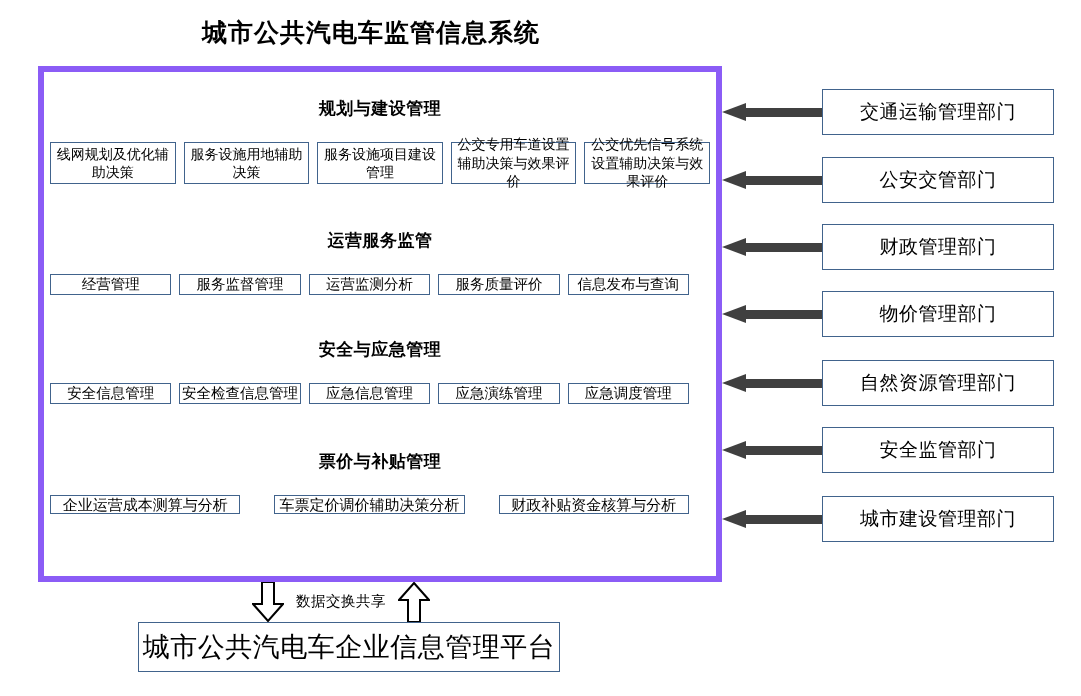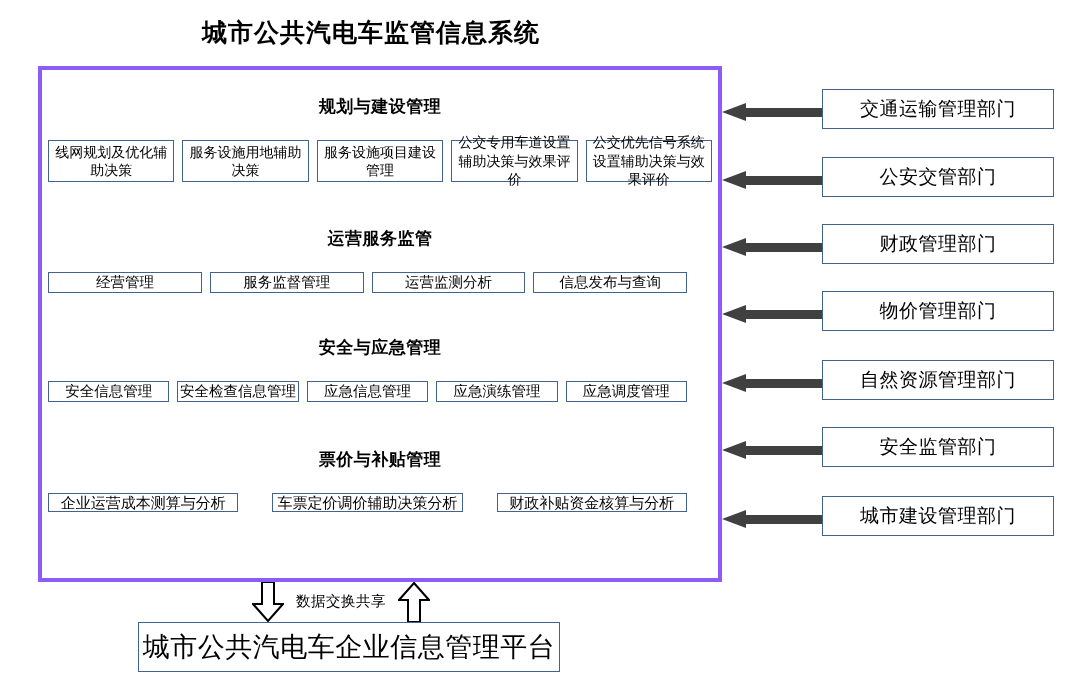--- a/index.html
+++ b/index.html
@@ -26,21 +26,21 @@
     letter-spacing: 1px;
     line-height: 30px;
     font-family: Liberation Serif, serif;
   }
 
   
   #system-frame {
     position: absolute;
     left: 38px; top: 66px;
     width: 684px; height: 516px;
-    border: 4px solid #8b5cf6;
+    border: 6px solid #8b5cf6;
     background: #ffffff;
   }
 
   .section { position: absolute; left: 0; width: 100%; }
 
   .section-title {
     text-align: center;
     font-size: 17px;
     font-weight: bold;
     line-height: 22px;
@@ -80,21 +80,21 @@
 
   #sec-fare { top: 379px; }
   #sec-fare .box-row { height: 53px; width: 651px; gap: 34px; }
   #sec-fare .mod-box { font-size: 15px; }
 
   
   .dept-box {
     position: absolute;
     left: 822px;
     width: 232px;
-    height: 40px;
+    height: 46px;
     border: 1px solid #41638c;
     background: #ffffff;
     display: flex;
     align-items: center;
     justify-content: center;
     font-size: 19px;
     letter-spacing: 0.5px;
   }
 
   
@@ -166,20 +166,21 @@
       <div class="mod-box">公交优先信号系统设置辅助决策与效果评价</div>
     </div>
   </div>
 
   <div class="section" id="sec-oper">
     <div class="section-title">运营服务监管</div>
     <div class="box-row">
       <div class="mod-box">经营管理</div>
       <div class="mod-box">服务监督管理</div>
       <div class="mod-box">运营监测分析</div>
+      <div class="mod-box">服务质量评价</div>
       <div class="mod-box">信息发布与查询</div>
     </div>
   </div>
 
   <div class="section" id="sec-safe">
     <div class="section-title">安全与应急管理</div>
     <div class="box-row">
       <div class="mod-box">安全信息管理</div>
       <div class="mod-box">安全检查信息管理</div>
       <div class="mod-box">应急信息管理</div>

